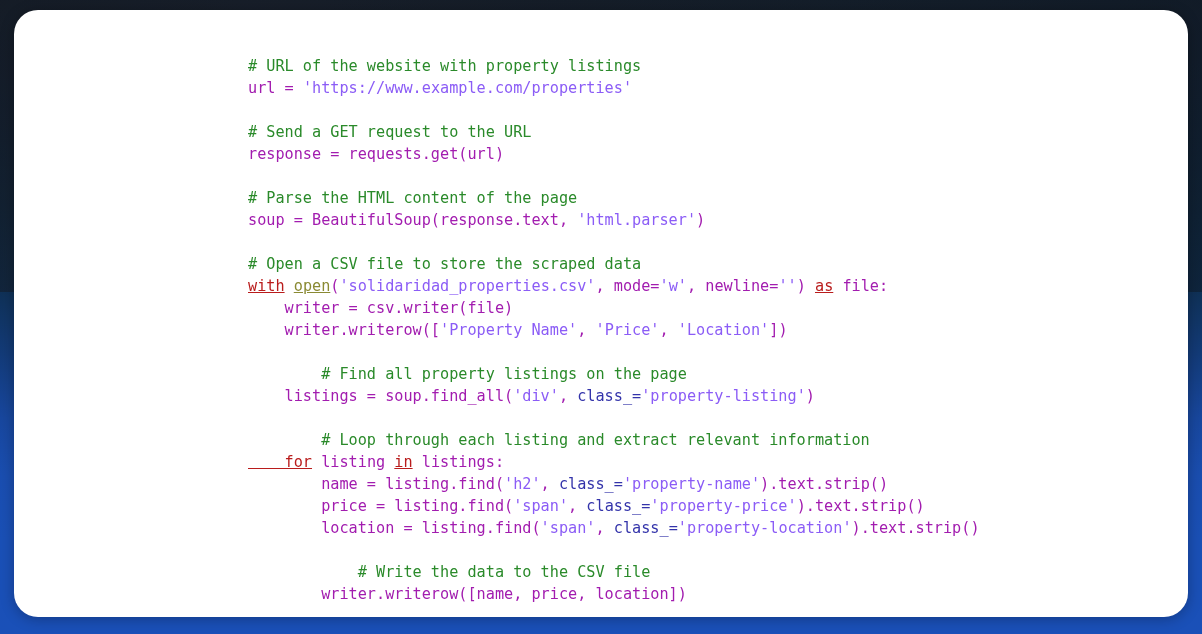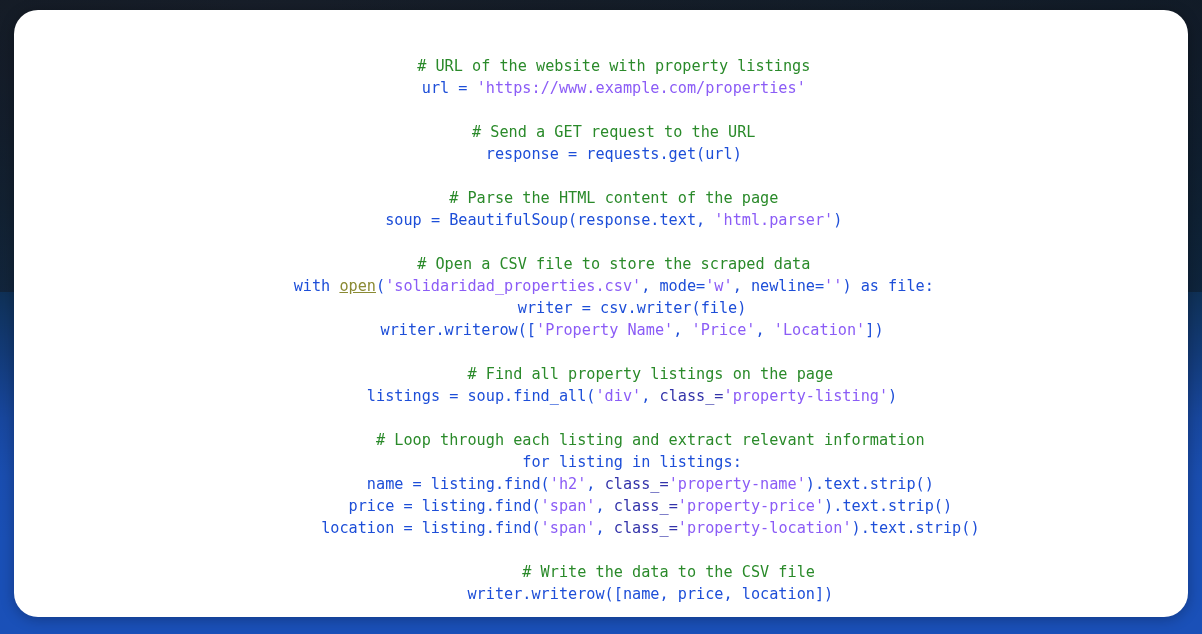--- a/index.html
+++ b/index.html
@@ -76,28 +76,27 @@
     font-family: "DejaVu Sans Mono", "Liberation Mono", monospace;
     font-size: 15.2px;
     line-height: 22px;
     white-space: pre;
     color: #202020;
     letter-spacing: 0px;
   }
   .code-line {
     height: 22px;
     white-space: pre;
-    text-align: center;
   }
 
   
-  .tok-plain   { color: #1d4ed8; }
+  .tok-plain   { color: #a21caf; }
   .tok-comment { color: #2a8a2a; }
   .tok-string  { color: #8b5cf6; }
-  .tok-kw      { color: #1d4ed8; }
+  .tok-kw      { color: #b91c1c; text-decoration: underline; }
   .tok-builtin { color: #8a8a33; text-decoration: underline; }
   .tok-attr    { color: #3333aa; }
 </style>
 </head>
 <body>
 
 <div id="backdrop"></div>
 
 <div id="card">
   <pre id="code-block"><div class="code-line"><span class="tok-comment"># URL of the website with property listings</span></div><div class="code-line"><span class="tok-plain">url = </span><span class="tok-string">'https://www.example.com/properties'</span></div><div class="code-line">&nbsp;</div><div class="code-line"><span class="tok-comment"># Send a GET request to the URL</span></div><div class="code-line"><span class="tok-plain">response = requests.get(url)</span></div><div class="code-line">&nbsp;</div><div class="code-line"><span class="tok-comment"># Parse the HTML content of the page</span></div><div class="code-line"><span class="tok-plain">soup = BeautifulSoup(response.text, </span><span class="tok-string">'html.parser'</span><span class="tok-plain">)</span></div><div class="code-line">&nbsp;</div><div class="code-line"><span class="tok-comment"># Open a CSV file to store the scraped data</span></div><div class="code-line"><span class="tok-kw">with</span><span class="tok-plain"> </span><span class="tok-builtin">open</span><span class="tok-plain">(</span><span class="tok-string">'solidaridad_properties.csv'</span><span class="tok-plain">, mode=</span><span class="tok-string">'w'</span><span class="tok-plain">, newline=</span><span class="tok-string">''</span><span class="tok-plain">) </span><span class="tok-kw">as</span><span class="tok-plain"> file:</span></div><div class="code-line"><span class="tok-plain">    writer = csv.writer(file)</span></div><div class="code-line"><span class="tok-plain">    writer.writerow([</span><span class="tok-string">'Property Name'</span><span class="tok-plain">, </span><span class="tok-string">'Price'</span><span class="tok-plain">, </span><span class="tok-string">'Location'</span><span class="tok-plain">])</span></div><div class="code-line">&nbsp;</div><div class="code-line"><span class="tok-comment">        # Find all property listings on the page</span></div><div class="code-line"><span class="tok-plain">    listings = soup.find_all(</span><span class="tok-string">'div'</span><span class="tok-plain">, </span><span class="tok-attr">class_=</span><span class="tok-string">'property-listing'</span><span class="tok-plain">)</span></div><div class="code-line">&nbsp;</div><div class="code-line"><span class="tok-comment">        # Loop through each listing and extract relevant information</span></div><div class="code-line"><span class="tok-kw">    for</span><span class="tok-plain"> listing </span><span class="tok-kw">in</span><span class="tok-plain"> listings:</span></div><div class="code-line"><span class="tok-plain">        name = listing.find(</span><span class="tok-string">'h2'</span><span class="tok-plain">, </span><span class="tok-attr">class_=</span><span class="tok-string">'property-name'</span><span class="tok-plain">).text.strip()</span></div><div class="code-line"><span class="tok-plain">        price = listing.find(</span><span class="tok-string">'span'</span><span class="tok-plain">, </span><span class="tok-attr">class_=</span><span class="tok-string">'property-price'</span><span class="tok-plain">).text.strip()</span></div><div class="code-line"><span class="tok-plain">        location = listing.find(</span><span class="tok-string">'span'</span><span class="tok-plain">, </span><span class="tok-attr">class_=</span><span class="tok-string">'property-location'</span><span class="tok-plain">).text.strip()</span></div><div class="code-line">&nbsp;</div><div class="code-line"><span class="tok-comment">            # Write the data to the CSV file</span></div><div class="code-line"><span class="tok-plain">        writer.writerow([name, price, location])</span></div></pre>

